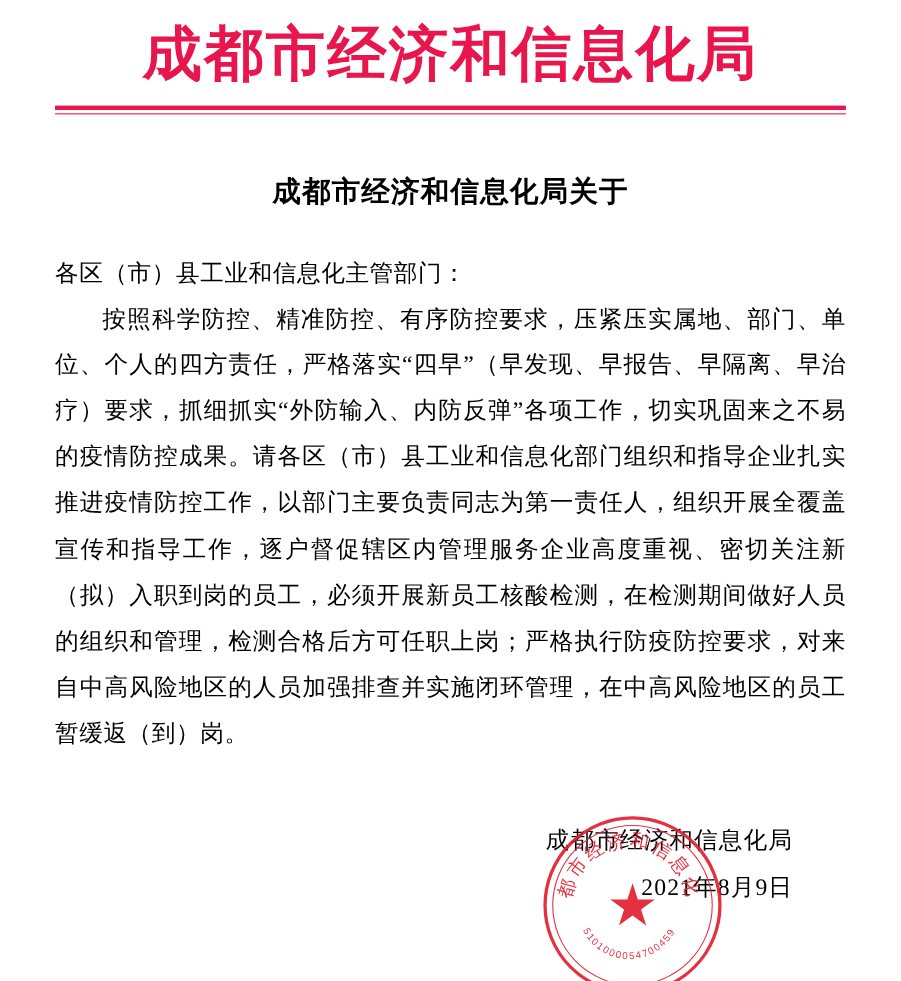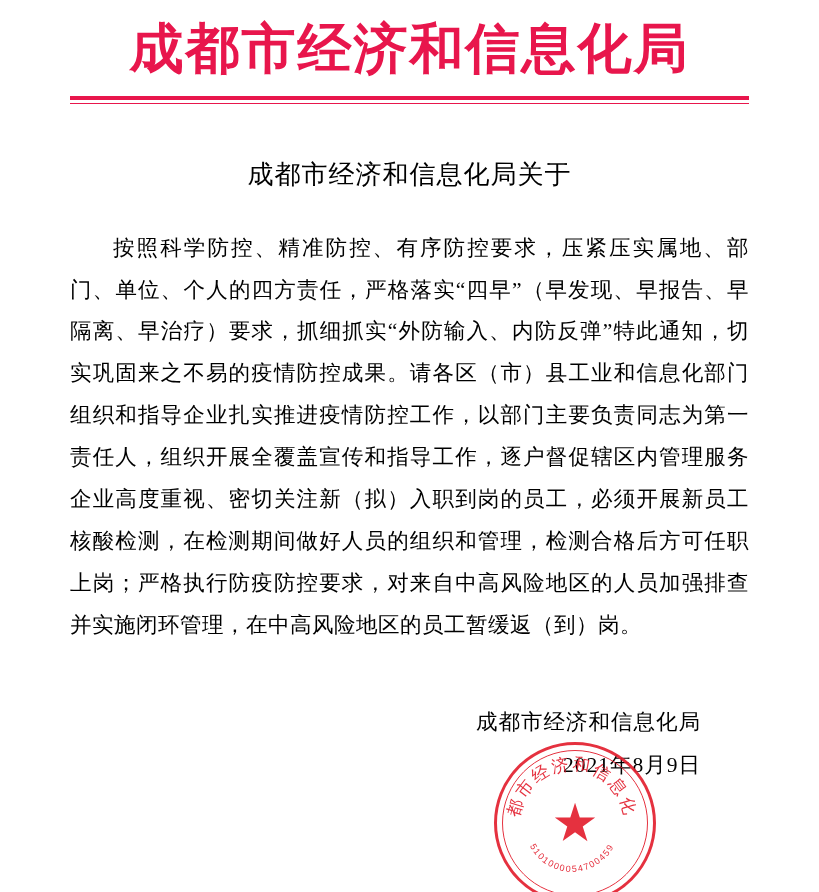--- a/index.html
+++ b/index.html
@@ -13,21 +13,21 @@
     font-family: "Liberation Serif", "DejaVu Serif", serif;
     color: #000;
     position: relative;
     overflow: hidden;
   }
   .page {
     position: relative;
     width: 819px;
     height: 696px;
     box-sizing: border-box;
-    padding: 0 70px;
+    padding: 0 50px;
   }
 
   
   .masthead {
     text-align: center;
     padding-top: 18px;
   }
   .masthead-title {
     color: #e8164c;
     font-family: "Liberation Serif", "DejaVu Serif", serif;
@@ -47,21 +47,21 @@
   .rule-thin {
     height: 1px;
     background: #e8164c;
     margin-top: 3px;
   }
 
   
   .doc-title {
     margin-top: 48px;
     text-align: center;
-    font-weight: normal;
+    font-weight: bold;
     font-size: 26px;
     line-height: 1.75;
     letter-spacing: 1px;
   }
   .doc-title .line {
     display: block;
     white-space: nowrap;
   }
 
   
@@ -149,21 +149,22 @@
       <div class="rule-thick"></div>
       <div class="rule-thin"></div>
     </div>
   </div>
 
   <div class="doc-title">
     <span class="line">成都市经济和信息化局关于</span>
   </div>
 
   <div class="body-block">
-    <p class="para">按照科学防控、精准防控、有序防控要求，压紧压实属地、部门、单位、个人的四方责任，严格落实“四早”（早发现、早报告、早隔离、早治疗）要求，抓细抓实“外防输入、内防反弹”特此通知，切实巩固来之不易的疫情防控成果。请各区（市）县工业和信息化部门组织和指导企业扎实推进疫情防控工作，以部门主要负责同志为第一责任人，组织开展全覆盖宣传和指导工作，逐户督促辖区内管理服务企业高度重视、密切关注新（拟）入职到岗的员工，必须开展新员工核酸检测，在检测期间做好人员的组织和管理，检测合格后方可任职上岗；严格执行防疫防控要求，对来自中高风险地区的人员加强排查并实施闭环管理，在中高风险地区的员工暂缓返（到）岗。</p>
+    <p class="salutation">各区（市）县工业和信息化主管部门：</p>
+    <p class="para">按照科学防控、精准防控、有序防控要求，压紧压实属地、部门、单位、个人的四方责任，严格落实“四早”（早发现、早报告、早隔离、早治疗）要求，抓细抓实“外防输入、内防反弹”各项工作，切实巩固来之不易的疫情防控成果。请各区（市）县工业和信息化部门组织和指导企业扎实推进疫情防控工作，以部门主要负责同志为第一责任人，组织开展全覆盖宣传和指导工作，逐户督促辖区内管理服务企业高度重视、密切关注新（拟）入职到岗的员工，必须开展新员工核酸检测，在检测期间做好人员的组织和管理，检测合格后方可任职上岗；严格执行防疫防控要求，对来自中高风险地区的人员加强排查并实施闭环管理，在中高风险地区的员工暂缓返（到）岗。</p>
   </div>
 
   <div class="signature">
     <span class="sig-line">成都市经济和信息化局</span>
     <span class="sig-date">2021年8月9日</span>
   </div>
 
   <div class="seal">
     <div class="seal-inner"></div>
     <svg width="150" height="150" viewBox="0 0 150 150" aria-hidden="true">

